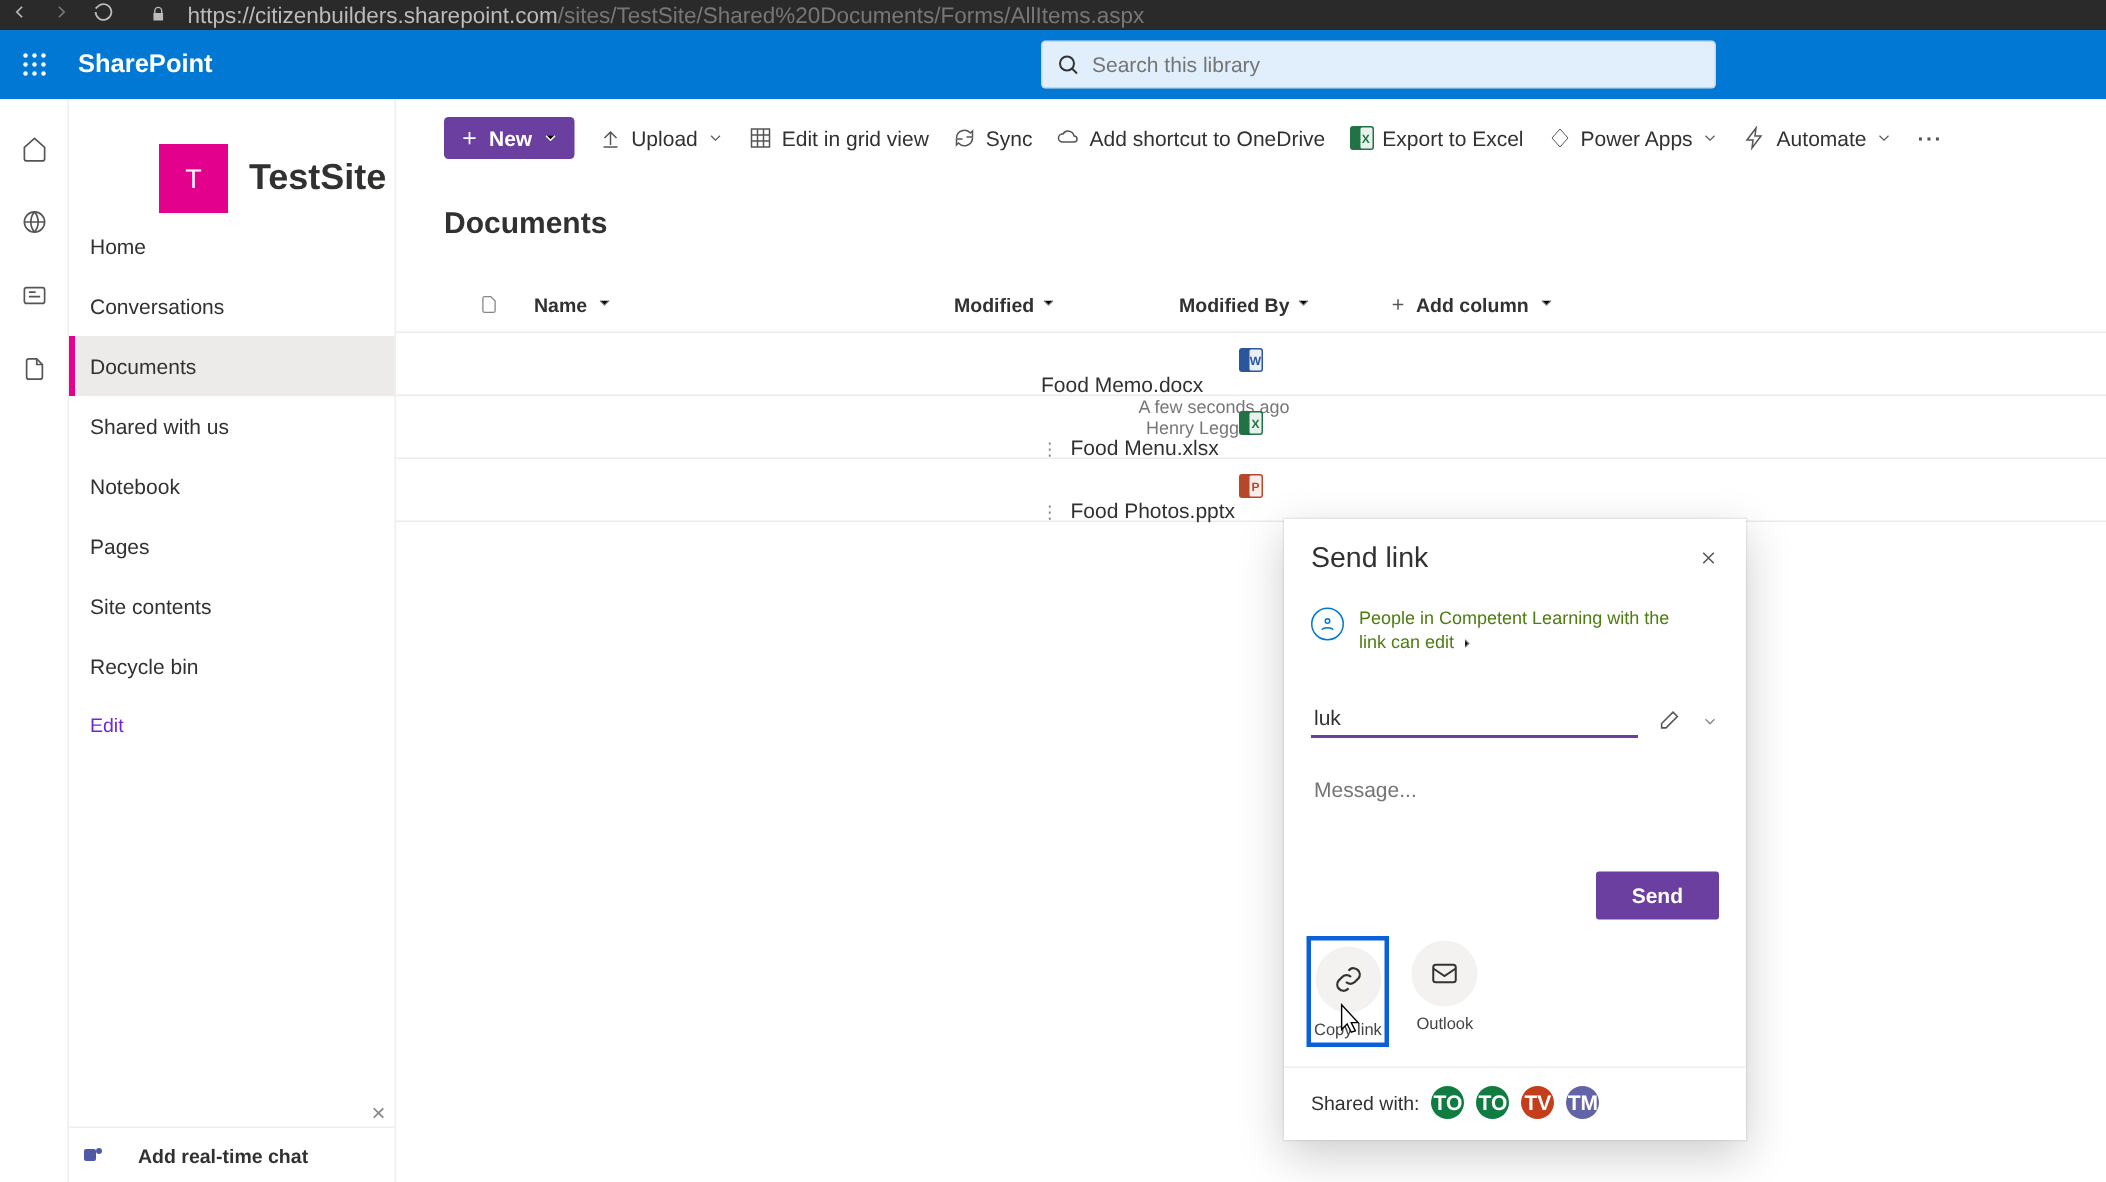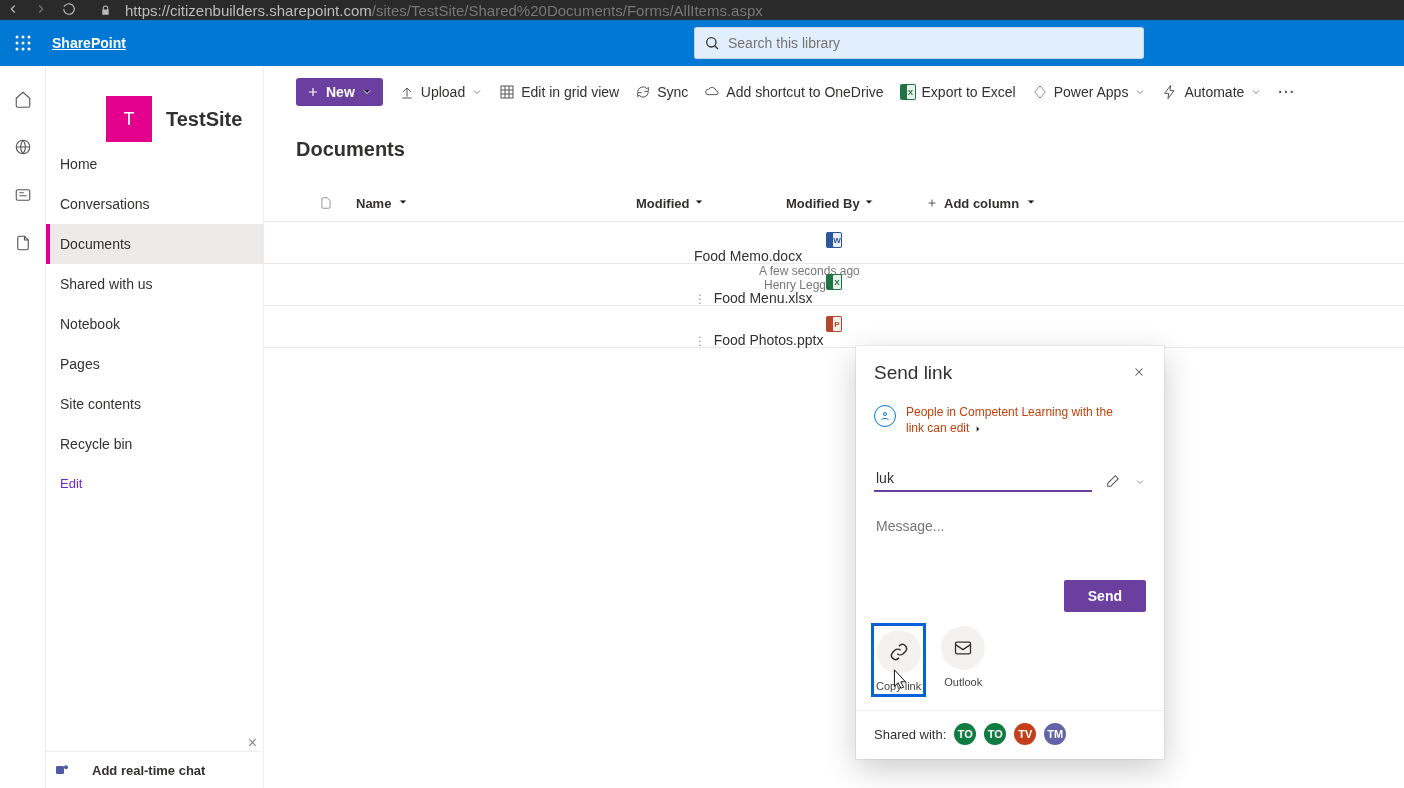--- a/index.html
+++ b/index.html
@@ -7,34 +7,34 @@
 
 
 .browser-bar { height: 20px; background: #2a2a2a; display: flex; align-items: center; padding: 0 6px; gap: 14px; color: #bbb; font-size: 15px; }
 .browser-bar .addr { color: #bbb; }
 .browser-bar .addr .dark { color: #777; }
 
 
 .sp-header { height: 46px; background: #0078d4; display: flex; align-items: center; color: #fff; }
 .waffle { width: 46px; height: 46px; display: flex; align-items: center; justify-content: center; }
 .waffle svg { fill: #fff; }
-.brand { font-weight: 600; font-size: 14px; margin-left: 6px; text-decoration: underline; }
+.brand { font-weight: 600; font-size: 17px; margin-left: 6px; }
 .search-box { margin-left: auto; margin-right: 260px; width: 450px; height: 32px; background: #e1eefb; border-radius: 3px; display: flex; align-items: center; padding: 0 10px; gap: 8px; box-shadow: inset 0 0 0 1px rgba(0,0,0,0.1); }
 .search-box svg { stroke: #333; }
 .search-box input { border: none; background: transparent; outline: none; font-size: 14px; color: #555; flex: 1; }
 
 
 .layout { display: flex; height: calc(100% - 66px); }
 .left-rail { width: 46px; border-right: 1px solid #eee; display: flex; flex-direction: column; align-items: center; gap: 26px; padding-top: 24px; color: #555; }
 .left-rail .rail-icon svg { stroke: #555; fill: none; }
 
 .sidebar { width: 218px; border-right: 1px solid #eee; padding-top: 0; display: flex; flex-direction: column; }
 .site-header { padding: 16px 12px 18px 30px; display: flex; align-items: center; gap: 14px; }
 .site-logo { width: 46px; height: 46px; background: #e3008c; color: #fff; display: flex; align-items: center; justify-content: center; font-size: 18px; font-weight: 400; }
-.site-title { font-size: 20px; font-weight: 600; color: #323130; }
+.site-title { font-size: 24px; font-weight: 600; color: #323130; }
 .nav-item { padding: 12px 14px; font-size: 14px; color: #323130; cursor: pointer; }
 .nav-item.active { background: #edebe9; border-left: 4px solid #e3008c; padding-left: 10px; }
 .nav-edit { padding: 12px 14px; font-size: 13px; color: #6d28d9; }
 .sidebar-spacer { flex: 1; }
 .sidebar-bottom { border-top: 1px solid #eee; padding: 10px 8px; font-size: 13px; color: #323130; position: relative; }
 .sidebar-bottom .close { position: absolute; top: -18px; right: 6px; color: #888; font-size: 16px; }
 .rtc { display: flex; align-items: center; gap: 22px; font-weight: 600; }
 
 
 .main { flex: 1; position: relative; }
@@ -64,37 +64,37 @@
 .fi-word::after { content: "W"; color: #2b579a; }
 .fi-excel::after { content: "X"; color: #217346; }
 .fi-ppt::after { content: "P"; color: #b7472a; }
 .fileicon::after { font-size: 8px; font-weight: bold; display: flex; align-items: center; justify-content: center; }
 
 
 .dialog { position: absolute; left: 592px; top: 280px; width: 308px; background: #fff; box-shadow: 0 10px 30px rgba(0,0,0,0.2), 0 0 0 1px rgba(0,0,0,0.06); padding: 16px 18px 14px 18px; }
 .dlg-head { display: flex; align-items: center; justify-content: space-between; }
 .dlg-title { font-size: 19px; font-weight: 400; color: #323130; }
 .dlg-close { color: #555; font-size: 14px; }
-.link-scope { display: flex; align-items: flex-start; gap: 10px; margin-top: 20px; font-size: 12px; color: #c2410c; line-height: 1.35; }
+.link-scope { display: flex; align-items: flex-start; gap: 10px; margin-top: 20px; font-size: 12px; color: #4d7c0f; line-height: 1.35; }
 .scope-icon { width: 22px; height: 22px; border: 1.5px solid #0078d4; border-radius: 50%; display: flex; align-items: center; justify-content: center; flex-shrink: 0; margin-top: 1px; }
 .scope-icon svg { stroke: #0078d4; fill: none; }
 .scope-text { max-width: 220px; }
 .scope-text svg { stroke: #888; }
 .recipient-row { display: flex; align-items: flex-end; gap: 14px; margin-top: 30px; }
 .recipient-input { flex: 1; border: none; border-bottom: 2px solid #6b3fa0; padding: 4px 2px; font-size: 14px; color: #323130; outline: none; background: transparent; }
 .pencil { color: #555; }
 .msg-input { width: 100%; border: none; padding: 4px 2px; margin-top: 22px; font-size: 14px; color: #888; outline: none; background: transparent; resize: none; height: 58px; }
 .send-row { display: flex; justify-content: flex-end; margin-top: 4px; }
 .btn-send { background: #6b3fa0; color: #fff; border: none; padding: 8px 24px; font-size: 14px; font-weight: 600; border-radius: 2px; }
 .share-apps { display: flex; gap: 18px; margin-top: 14px; }
 .app-btn { display: flex; flex-direction: column; align-items: center; gap: 6px; font-size: 11px; color: #444; }
 .app-circle { width: 44px; height: 44px; border-radius: 50%; background: #f3f2f1; display: flex; align-items: center; justify-content: center; }
 .app-btn.highlight { outline: 3px solid #0a5fda; padding: 4px 2px 2px 2px; }
 .shared-with { border-top: 1px solid #eee; margin: 16px -18px 0 -18px; padding: 12px 18px 0 18px; display: flex; align-items: center; gap: 8px; font-size: 13px; color: #323130; }
-.avatar { width: 22px; height: 22px; border-radius: 50%; display: flex; align-items: center; justify-content: center; font-size: 11px; font-weight: 600; color: #fff; }
+.avatar { width: 22px; height: 22px; border-radius: 50%; display: flex; align-items: center; justify-content: center; font-size: 14px; font-weight: 600; color: #fff; }
 .av-green { background: #107c41; }
 .av-red { background: #c43e1c; }
 .av-blue { background: #6264a7; }
 
 .cursor-overlay { position: absolute; left: 624px; top: 600px; pointer-events: none; }
 </style>
 </head>
 <body>
 
 <div class="browser-bar">

